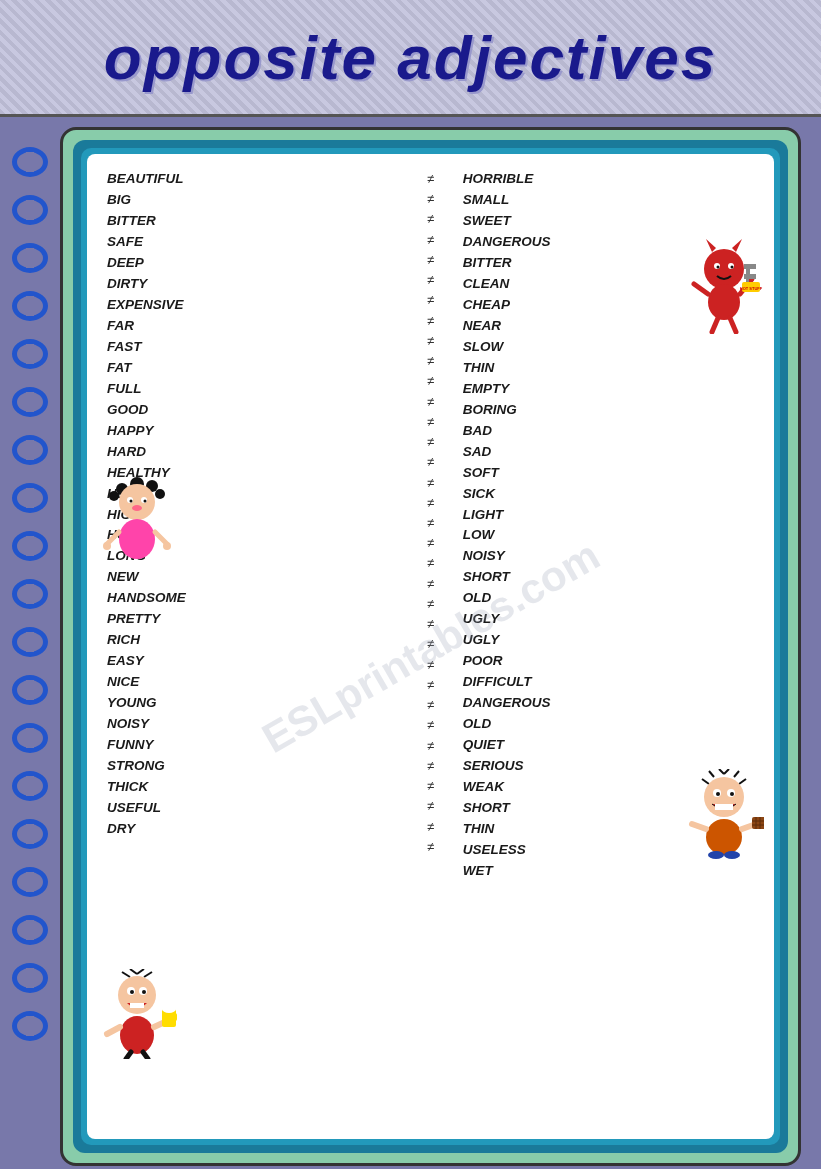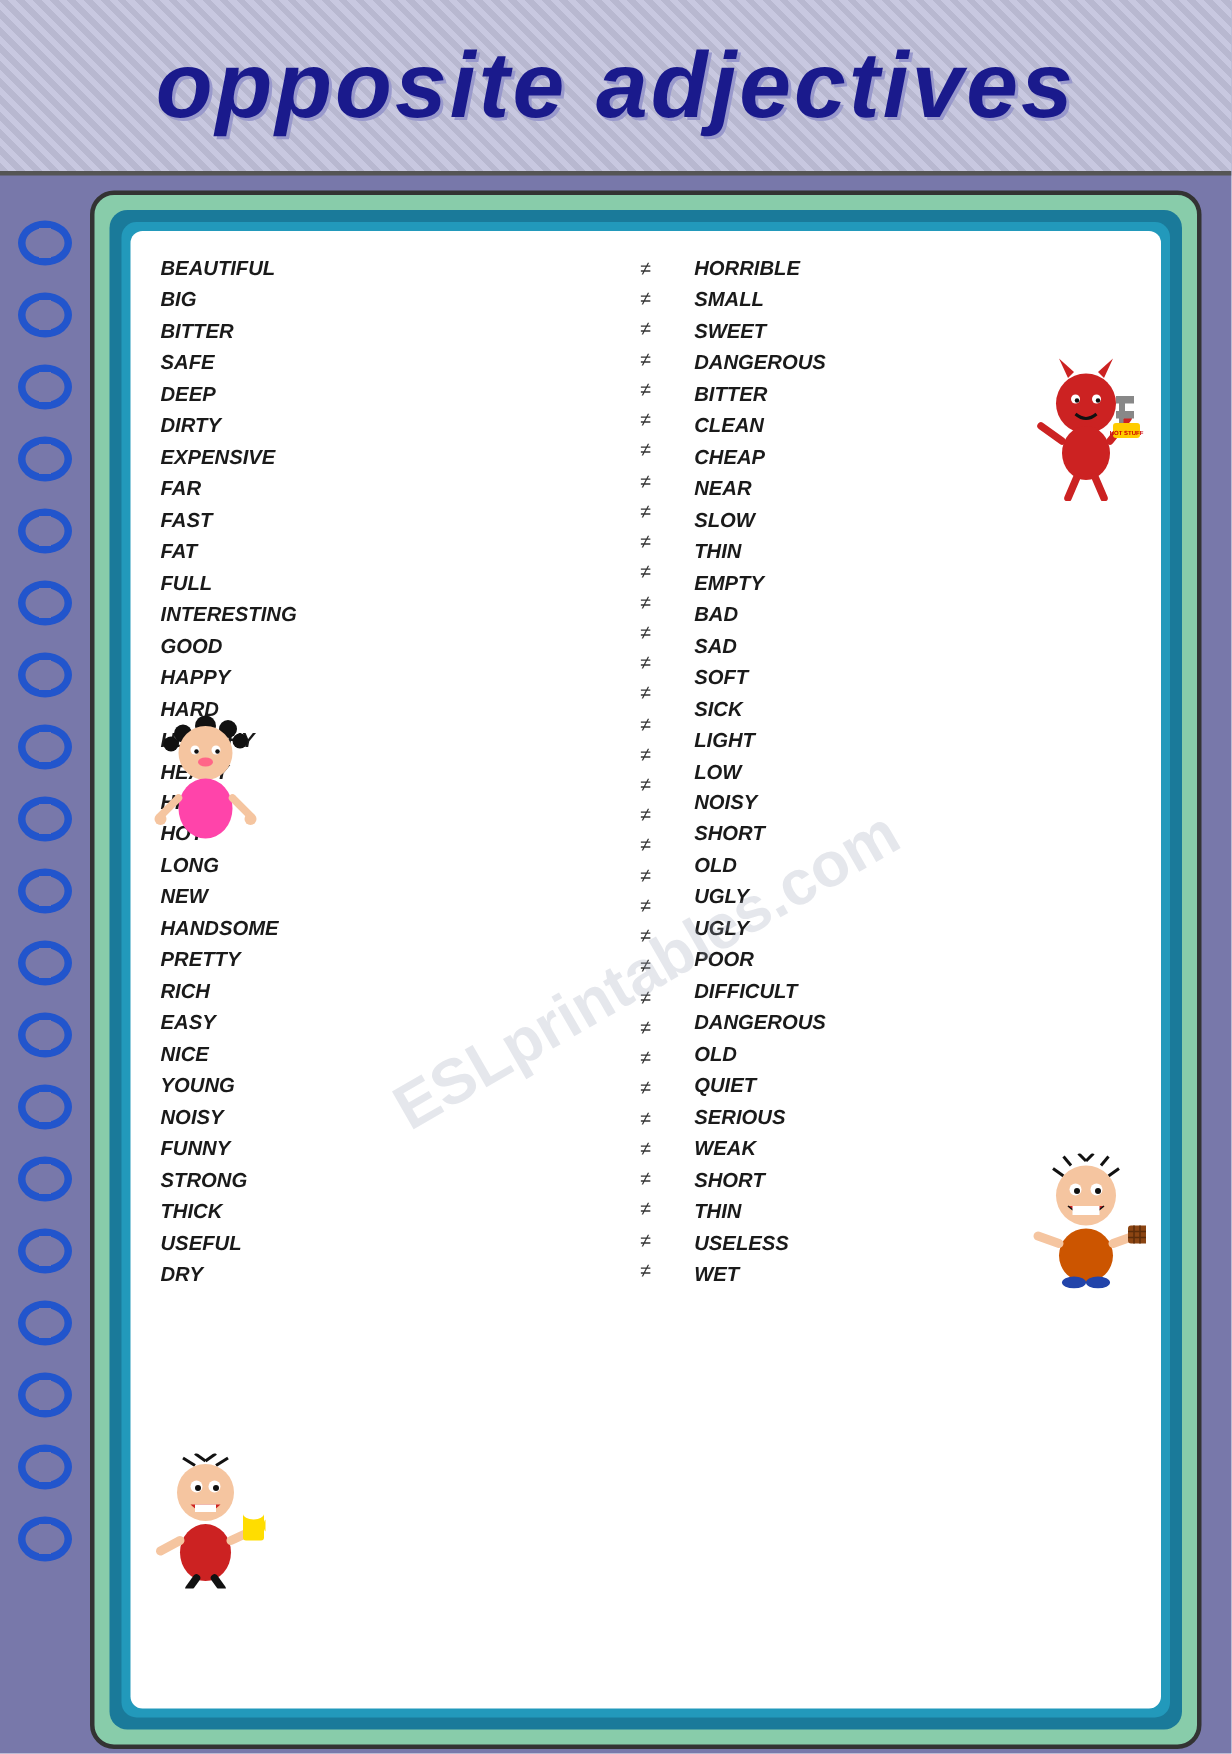--- a/index.html
+++ b/index.html
@@ -393,21 +393,20 @@
                 <div class="word-item">BIG</div>
                 <div class="word-item">BITTER</div>
                 <div class="word-item">SAFE</div>
                 <div class="word-item">DEEP</div>
                 <div class="word-item">DIRTY</div>
                 <div class="word-item">EXPENSIVE</div>
                 <div class="word-item">FAR</div>
                 <div class="word-item">FAST</div>
                 <div class="word-item">FAT</div>
                 <div class="word-item">FULL</div>
-                <div class="word-item">INTERESTING</div>
                 <div class="word-item">GOOD</div>
                 <div class="word-item">HAPPY</div>
                 <div class="word-item">HARD</div>
                 <div class="word-item">HEALTHY</div>
                 <div class="word-item">HEAVY</div>
                 <div class="word-item">HIGH</div>
                 <div class="word-item">HOT</div>
                 <div class="word-item">LONG</div>
                 <div class="word-item">NEW</div>
                 <div class="word-item">HANDSOME</div>
@@ -464,20 +463,21 @@
                 <div class="word-right">SMALL</div>
                 <div class="word-right">SWEET</div>
                 <div class="word-right">DANGEROUS</div>
                 <div class="word-right">BITTER</div>
                 <div class="word-right">CLEAN</div>
                 <div class="word-right">CHEAP</div>
                 <div class="word-right">NEAR</div>
                 <div class="word-right">SLOW</div>
                 <div class="word-right">THIN</div>
                 <div class="word-right">EMPTY</div>
+                <div class="word-right">BORING</div>
                 <div class="word-right">BAD</div>
                 <div class="word-right">SAD</div>
                 <div class="word-right">SOFT</div>
                 <div class="word-right">SICK</div>
                 <div class="word-right">LIGHT</div>
                 <div class="word-right">LOW</div>
                 <div class="word-right">NOISY</div>
                 <div class="word-right">SHORT</div>
                 <div class="word-right">OLD</div>
                 <div class="word-right">UGLY</div>

